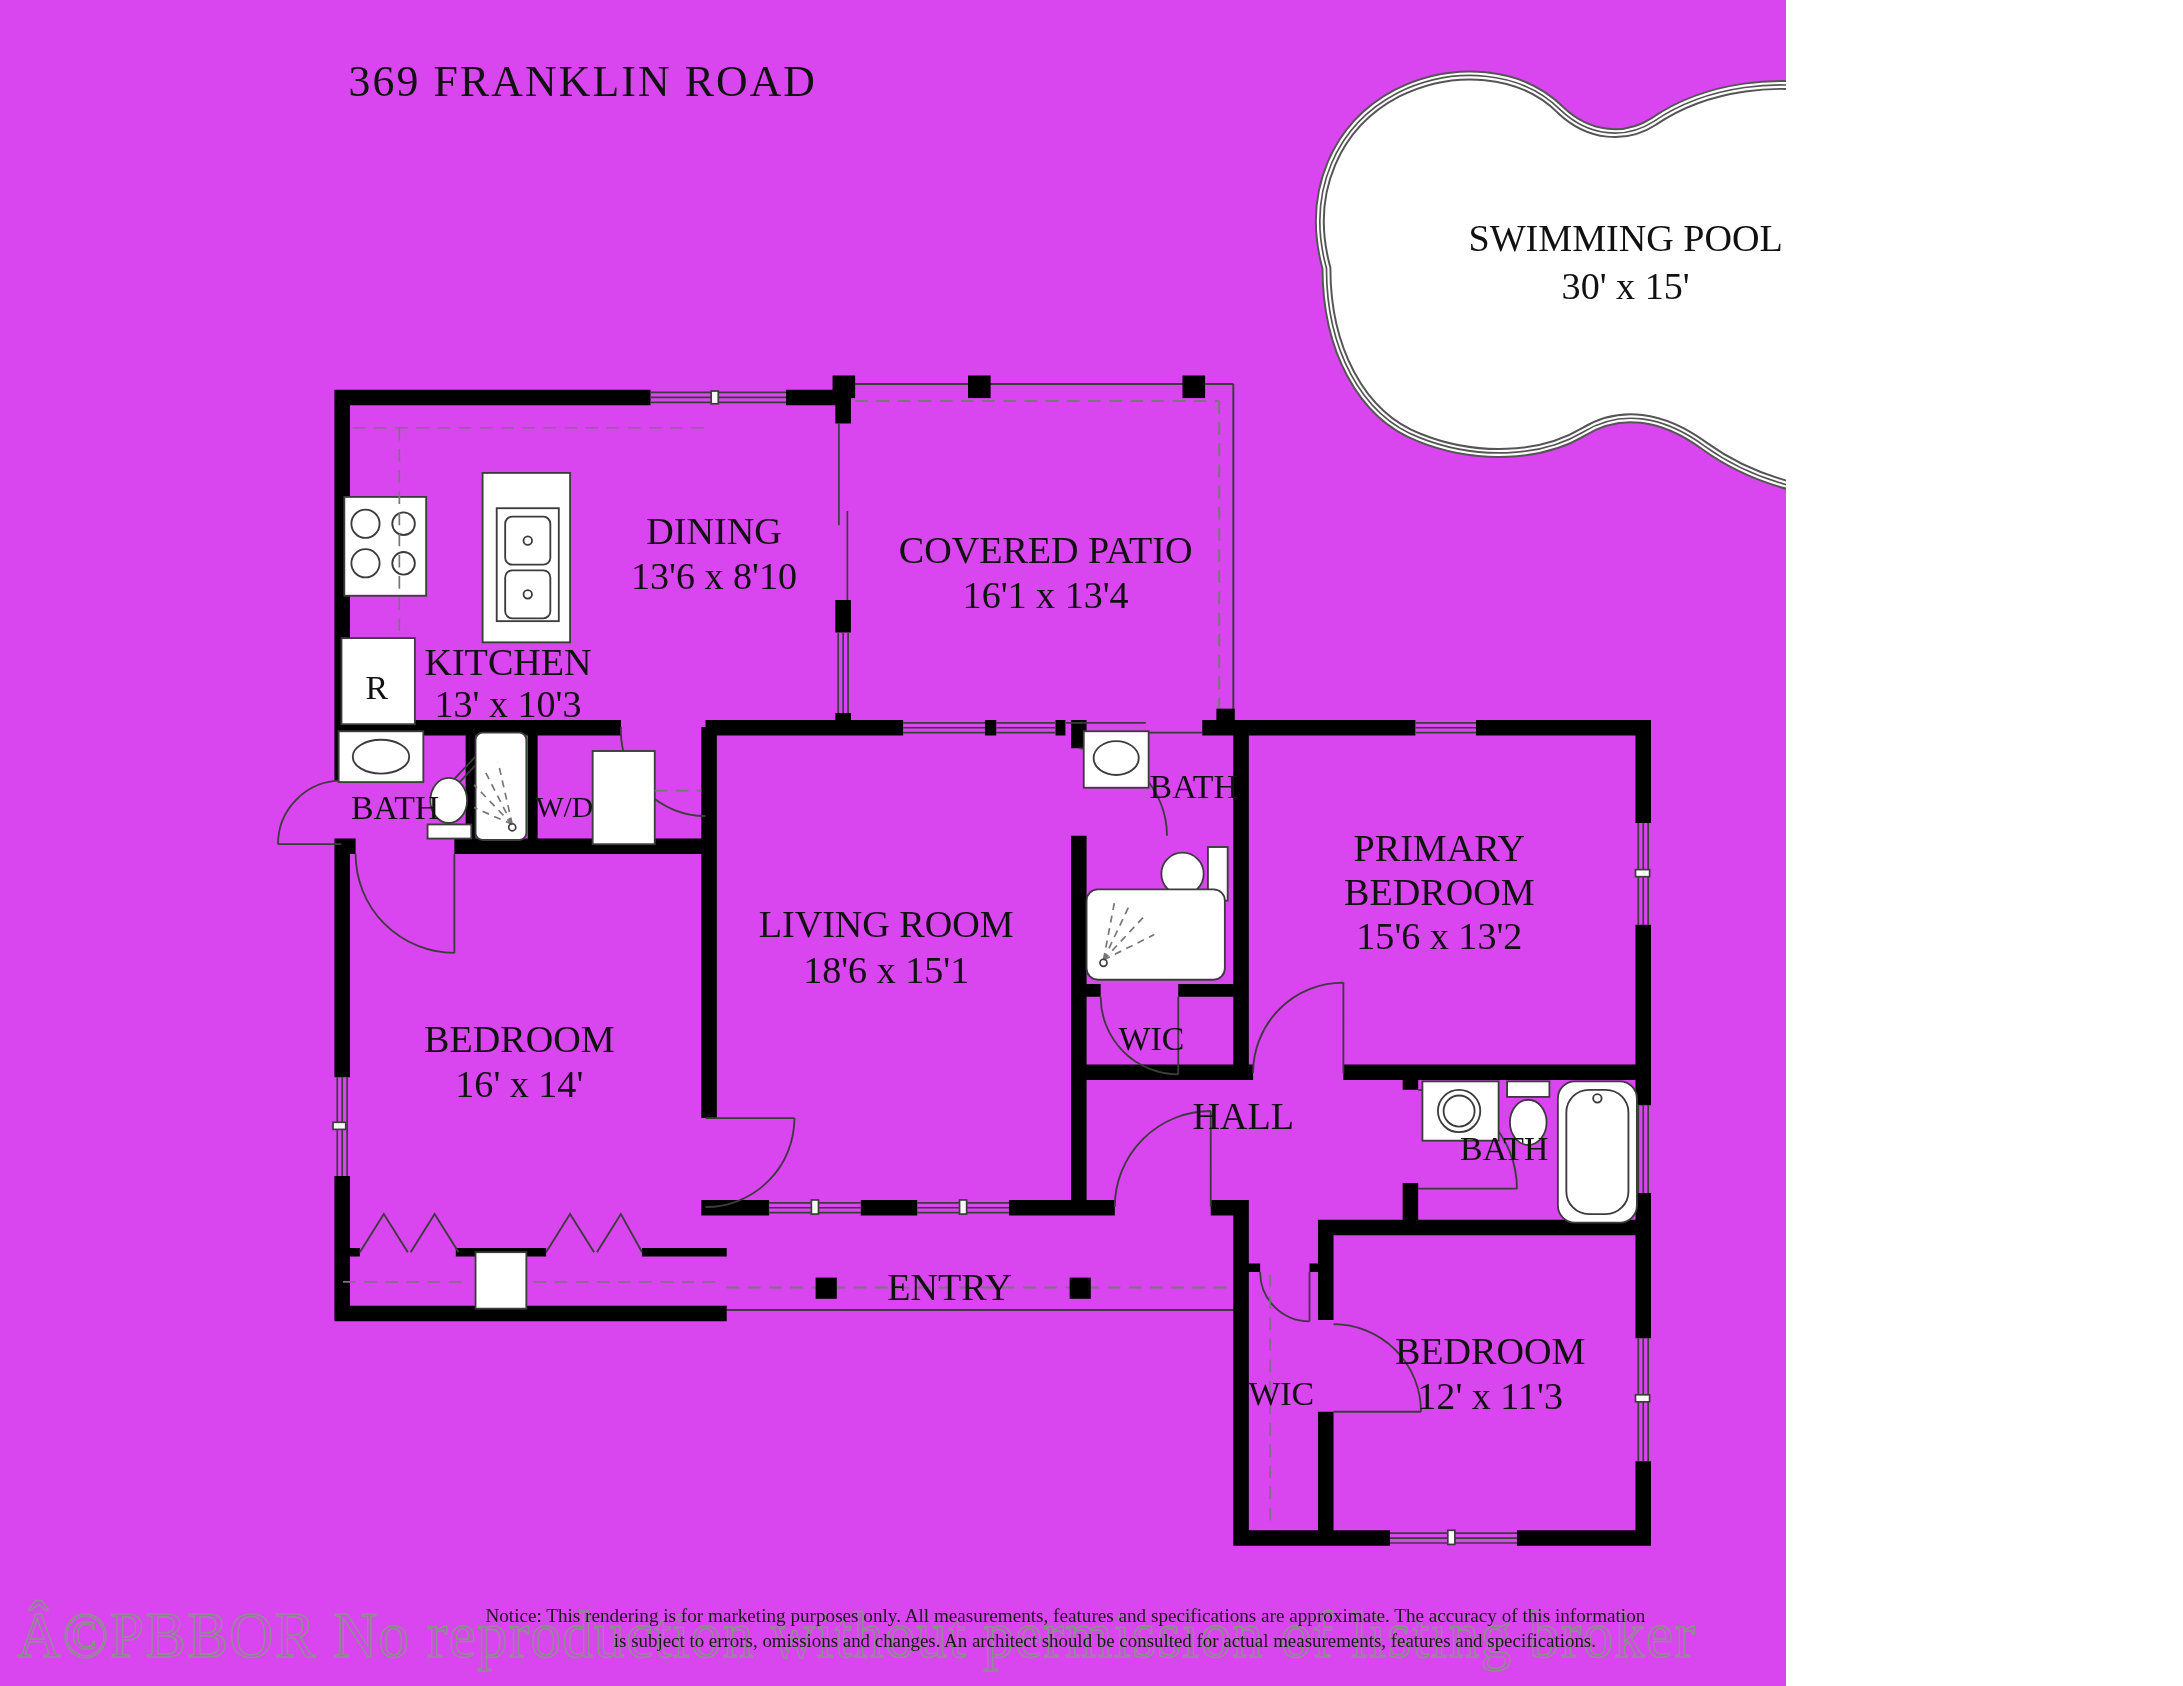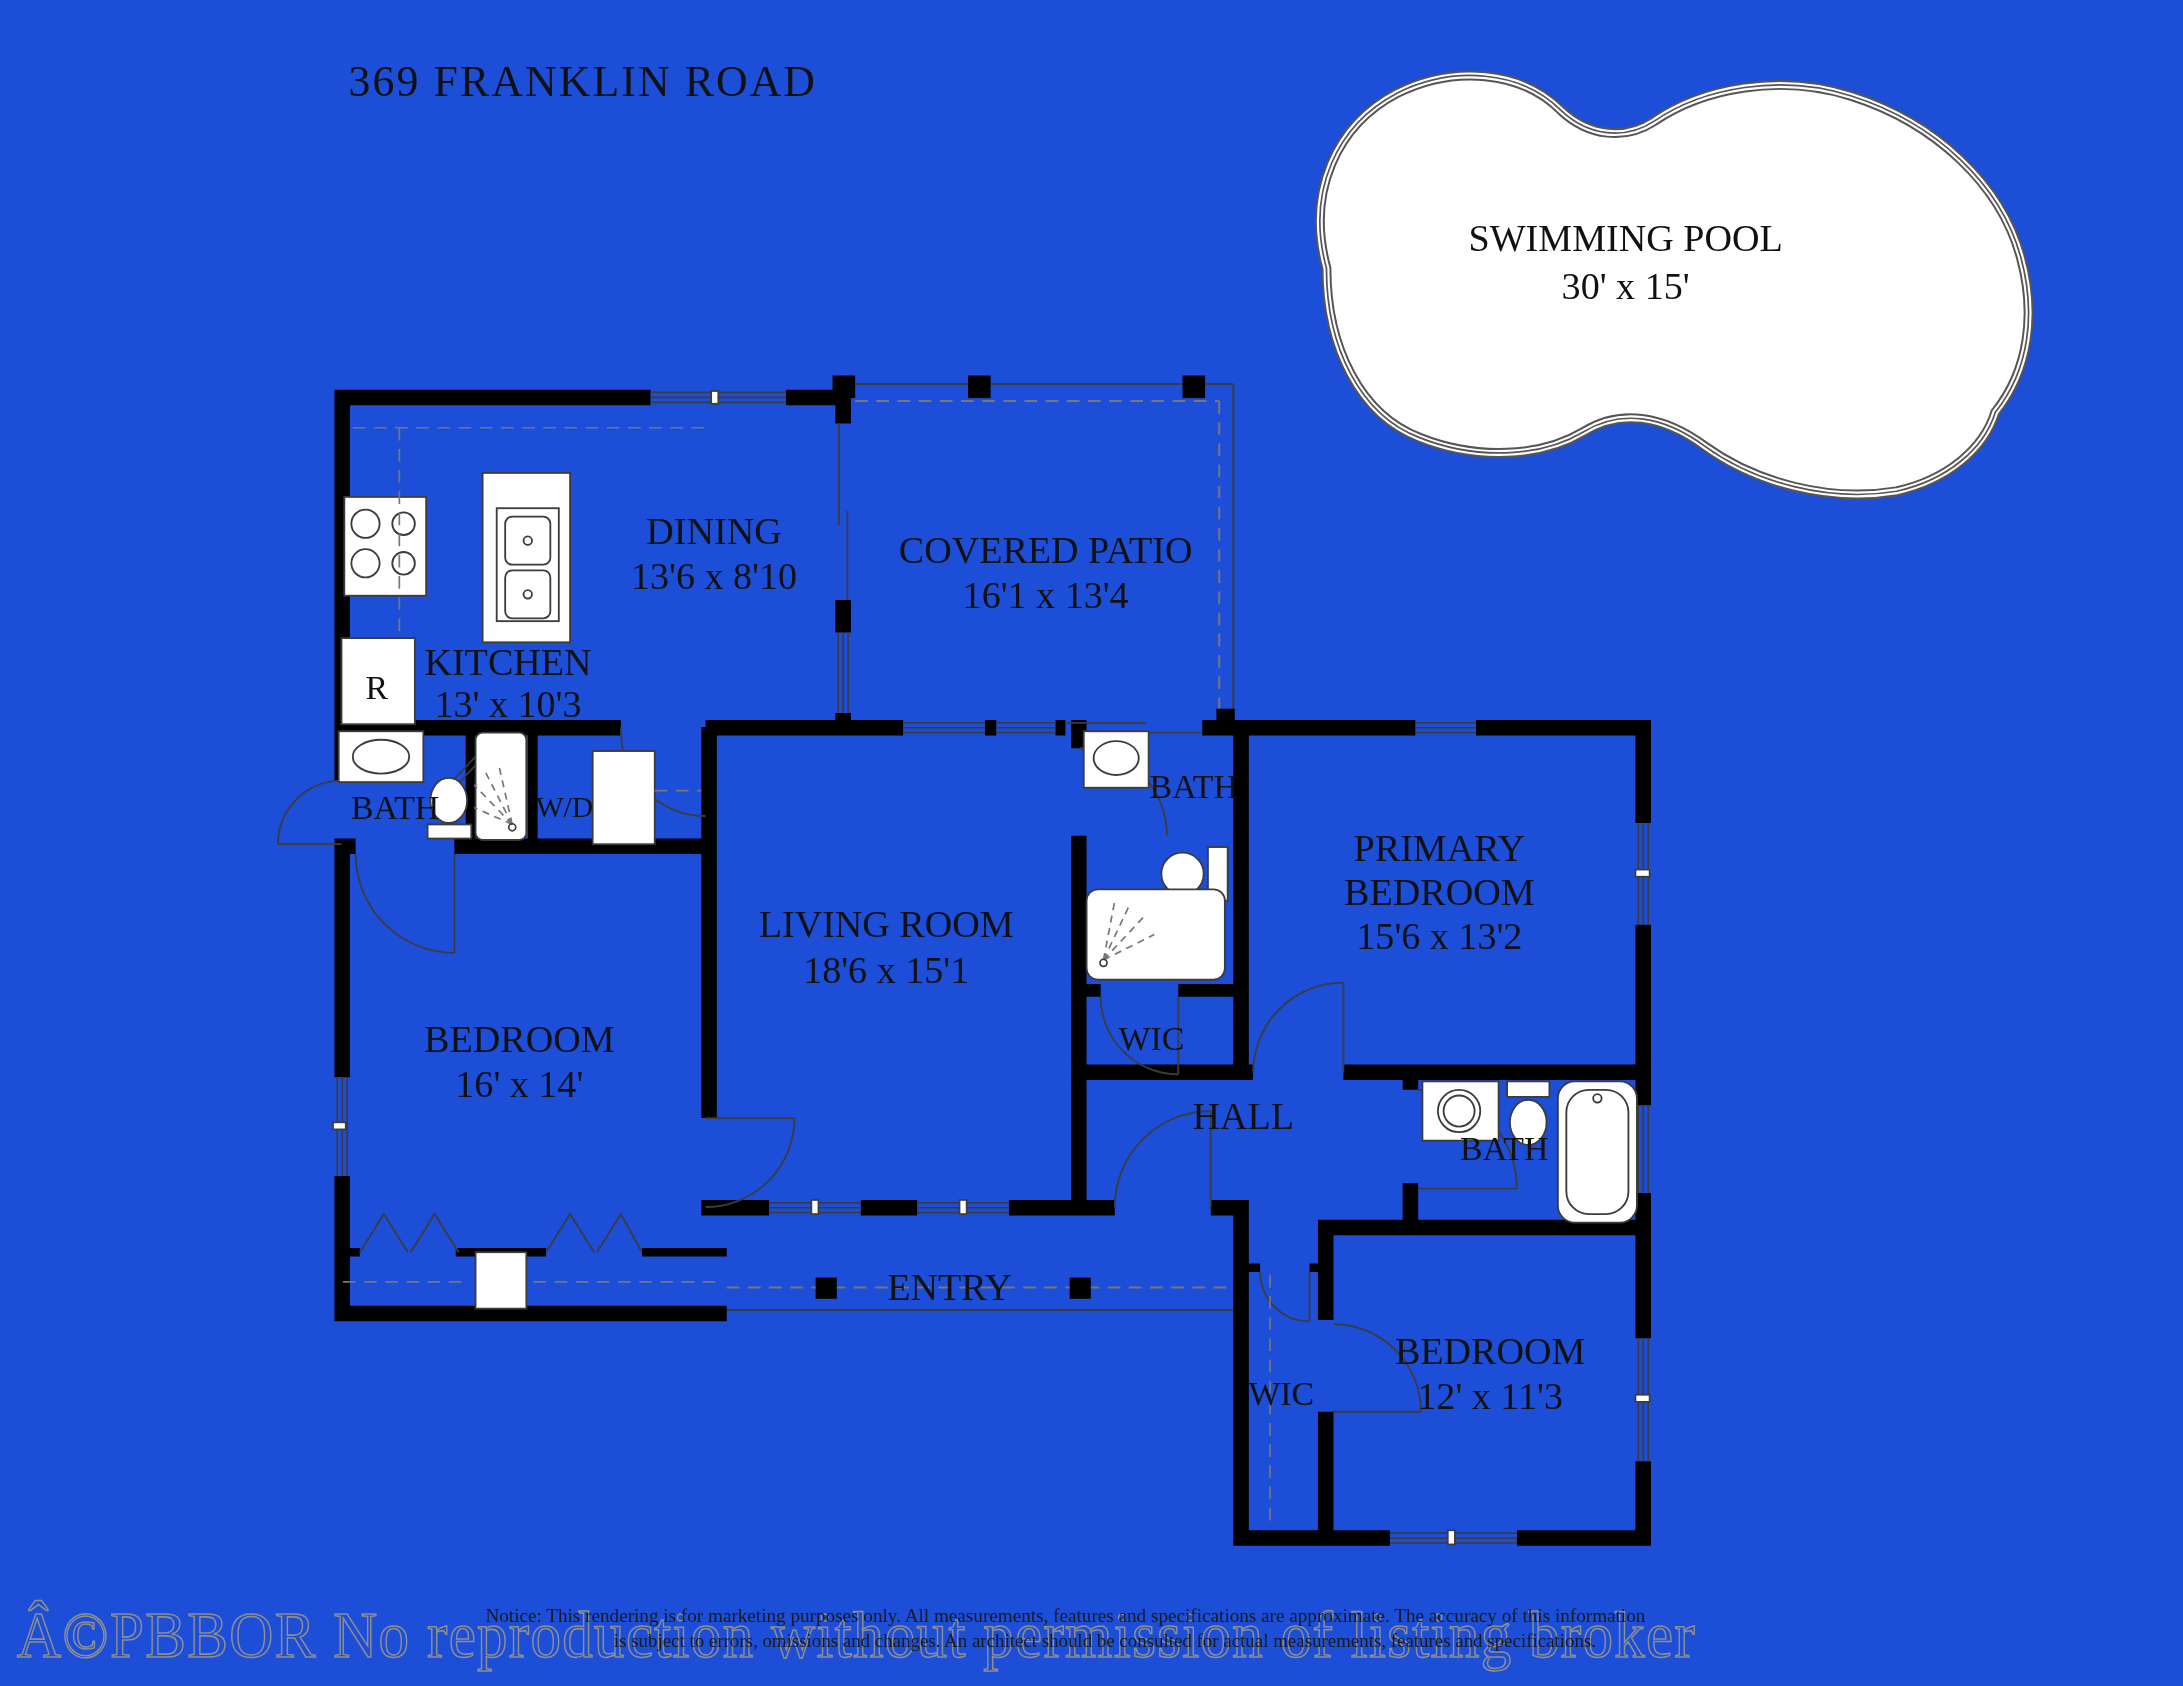--- a/index.html
+++ b/index.html
@@ -1,16 +1,16 @@
 <!DOCTYPE html>
 <html style="font-size:11.6px"><head>
 <meta charset="utf-8">
 <style>
   html,body{margin:0;padding:0;background:#ffffff;}
-  .page{width:2183px;height:1687px;background:#1d4ed8;overflow:hidden;}
+  .page{width:1786px;height:1687px;background:#d946ef;overflow:hidden;}
   svg{display:block;}
   text{font-family:"Liberation Serif","DejaVu Serif",serif;fill:#111111;}
   .room-name{font-size:27px;}
   .room-small{font-size:24px;}
   .title-text{font-size:31px;letter-spacing:1.5px;}
   .wm{font-size:47px;fill:none;stroke:#8f8f8f;stroke-width:1.1px;letter-spacing:1px;}
   .disc{font-size:13.3px;fill:#1a1a1a;}
   .wd-text{font-size:21px;}
 </style>
 </head>

